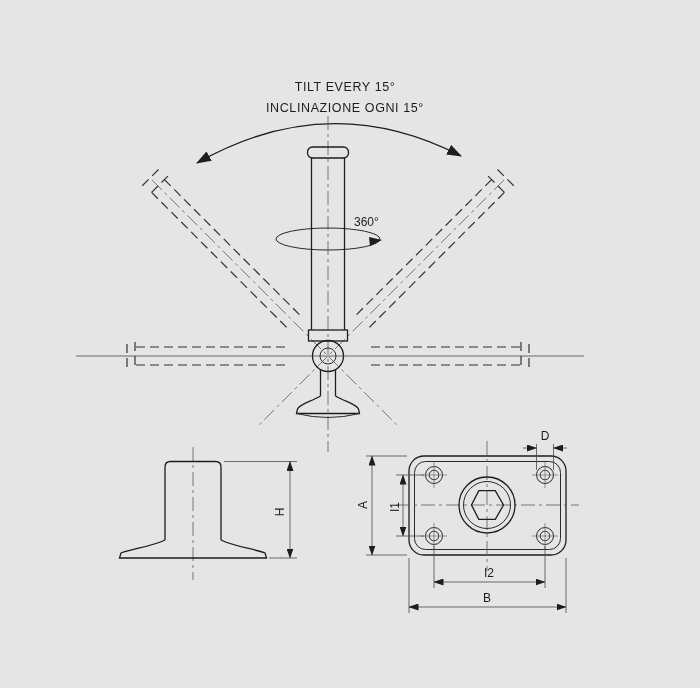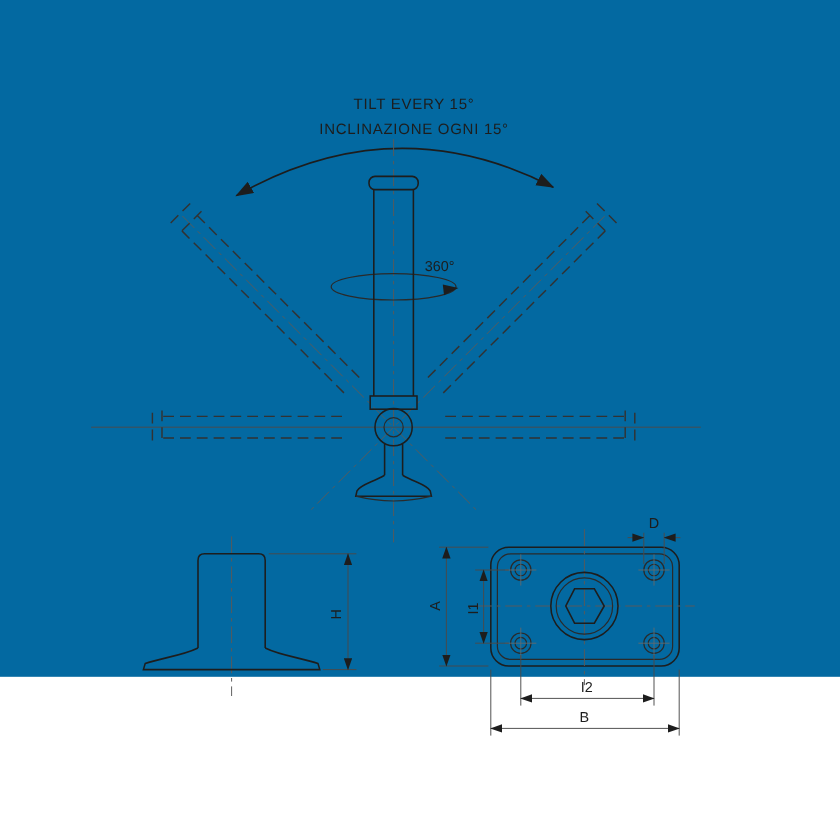--- a/index.html
+++ b/index.html
@@ -6,22 +6,22 @@
     margin: 0;
     padding: 0;
     width: 700px;
     height: 700px;
     background: #ffffff;
     font-family: "Liberation Sans", sans-serif;
   }
   .drawing-wrap {
     position: relative;
     width: 700px;
-    height: 564px;
-    background: #0369a1;
+    height: 688px;
+    background: #e5e5e5;
   }
   svg { display: block; }
   .lbl {
     font-family: "Liberation Sans", sans-serif;
     font-size: 12px;
     fill: #1d1d1d;
   }
   .ann {
     font-family: "Liberation Sans", sans-serif;
     font-size: 12.5px;

